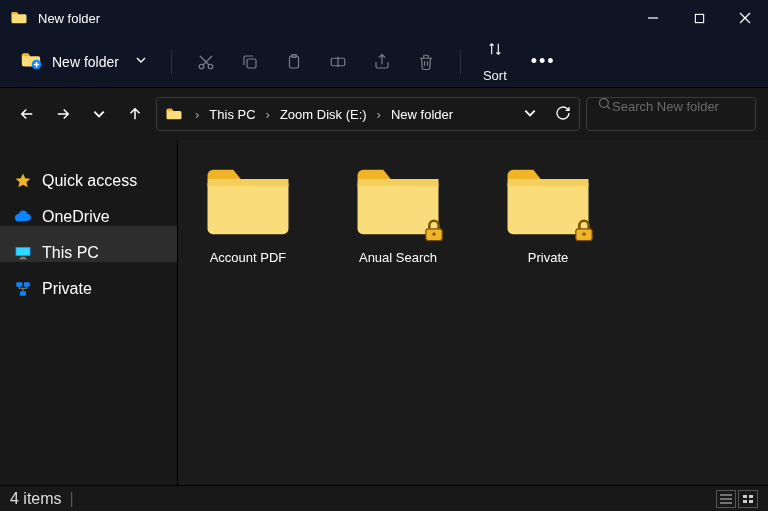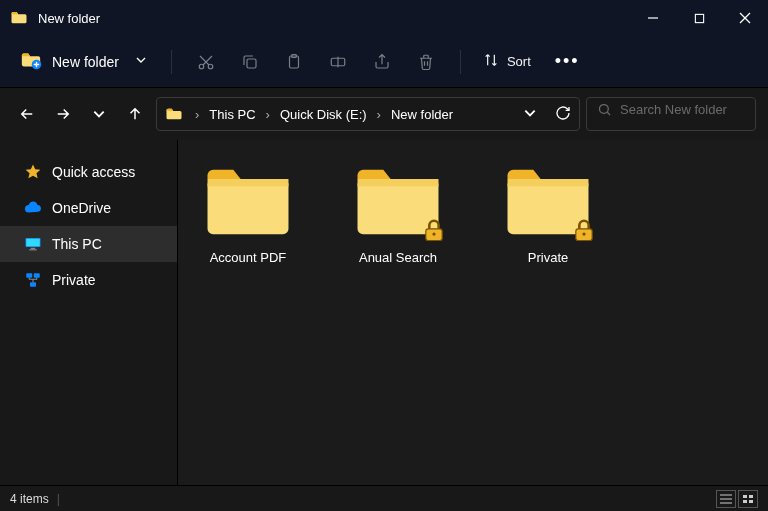--- a/index.html
+++ b/index.html
@@ -30,74 +30,74 @@
     border-bottom: 1px solid #000;
   }
   .new-btn {
     display:flex; align-items:center; gap:10px;
     padding: 6px 10px; border-radius:4px;
   }
   .new-btn .label { font-size:14px; }
   .chev { margin-left:6px; }
   .tool-sep { width:1px; height:24px; background:#2a3040; margin:0 10px; }
   .tool-icon { width:40px; height:36px; display:flex; align-items:center; justify-content:center; opacity:0.45; }
-  .sort-btn { display:flex; align-items:center; gap:8px; padding:0 8px; opacity:0.95; }
+  .sort-btn { display:flex; align-items:center; gap:8px; padding:0 8px; opacity:0.95;flex-direction:column; }
   .more-btn { padding:0 12px; font-size:18px; letter-spacing:2px; }
   
   .navrow {
     height: 52px; background: #181818;
     display:flex; align-items:center; gap:6px;
     padding: 0 12px;
   }
   .nav-btn { width:30px; height:30px; display:flex; align-items:center; justify-content:center; }
   .nav-btn svg { stroke:#fff; }
   .addr-bar {
     flex:1; height:34px; border:1px solid #3a3a3a; border-radius:4px;
     display:flex; align-items:center; padding:0 8px; gap:4px;
     background:#181818;
   }
   .addr-folder-icon { width:18px; height:18px; margin-right:4px; }
   .crumb { font-size:13px; color:#fff; padding:0 2px; }
   .crumb-sep { color:#aaa; padding:0 4px; }
   .addr-right { margin-left:auto; display:flex; align-items:center; gap:18px; }
   .search-bar {
     width:170px; height:34px; border:1px solid #3a3a3a; border-radius:4px;
-    display:flex; align-items:flex-start; padding:4px 10px; gap:8px; color:#7a7a7a;
+    display:flex; align-items:flex-end; padding:16px 10px; gap:0; color:#7a7a7a;
   }
   .search-bar input {
     background:transparent; border:none; outline:none; color:#ccc; font-size:13px; width:100%;
   }
   .search-bar input::placeholder { color:#6b6b6b; }
   
   .body { flex:1; display:flex; min-height:0; }
   .sidebar {
     width:178px; background:#181818; padding-top:14px;
     border-right:1px solid #000;
   }
   .side-item {
-    height:36px; display:flex; align-items:center; gap:10px;
-    padding:0 24px; font-size:14px;
+    height:36px; display:flex; align-items:flex-end; gap:10px;
+    padding:0 14px; font-size:16px;
   }
   .side-item.selected { background:#2d2d2d; }
   .side-icon { width:18px; height:18px; flex-shrink:0; }
   .content {
     flex:1; background:#1b1b1b; padding:24px 10px;
     display:flex; flex-wrap:wrap; align-content:flex-start; gap:24px 30px;
   }
   .folder-item {
     width:120px; display:flex; flex-direction:column; align-items:center;
     text-align:center;
   }
   .folder-graphic { width:92px; height:76px; position:relative; }
   .folder-label { margin-top:10px; font-size:13px; color:#fff; }
   .lock-badge { position:absolute; right:-4px; bottom:-4px; width:28px; height:28px; }
   
   .statusbar {
     height:26px; background:#181818; border-top:1px solid #000;
-    display:flex; align-items:center; padding:0 10px; font-size:12px; color:#ddd;
+    display:flex; align-items:center; padding:0 10px; font-size:16px; color:#ddd;
   }
   .view-toggles { margin-left:auto; display:flex; gap:2px; }
   .view-toggle { width:20px; height:18px; border:1px solid #555; display:flex; align-items:center; justify-content:center; }
   .status-sep { margin:0 8px; color:#555; }
 </style>
 </head>
 <body>
 
 <div class="titlebar">
   <span class="app-icon">
@@ -218,21 +218,21 @@
   <div class="addr-bar">
     <span class="addr-folder-icon">
       <svg viewBox="0 0 24 24" width="18" height="18">
           <path d="M2 7a2 2 0 0 1 2-2h5l2 3h9a2 2 0 0 1 2 2v7a2 2 0 0 1-2 2H4a2 2 0 0 1-2-2V7z" fill="#fadd7a"></path>
           <path d="M2 7a2 2 0 0 1 2-2h5l2 3H2V7z" fill="#f0b429"></path>
         </svg>
     </span>
     <span class="crumb-sep">›</span>
     <span class="crumb">This PC</span>
     <span class="crumb-sep">›</span>
-    <span class="crumb">Quick Disk (E:)</span>
+    <span class="crumb">Zoom Disk (E:)</span>
     <span class="crumb-sep">›</span>
     <span class="crumb">New folder</span>
     <div class="addr-right">
       <span>
         <svg width="14" height="14" viewBox="0 0 12 12">
             <path d="M2 4l4 4 4-4" fill="none" stroke="#fff" stroke-width="1.6"></path>
           </svg>
       </span>
       <span>
         <svg width="16" height="16" viewBox="0 0 24 24" fill="none" stroke="#fff" stroke-width="2">

